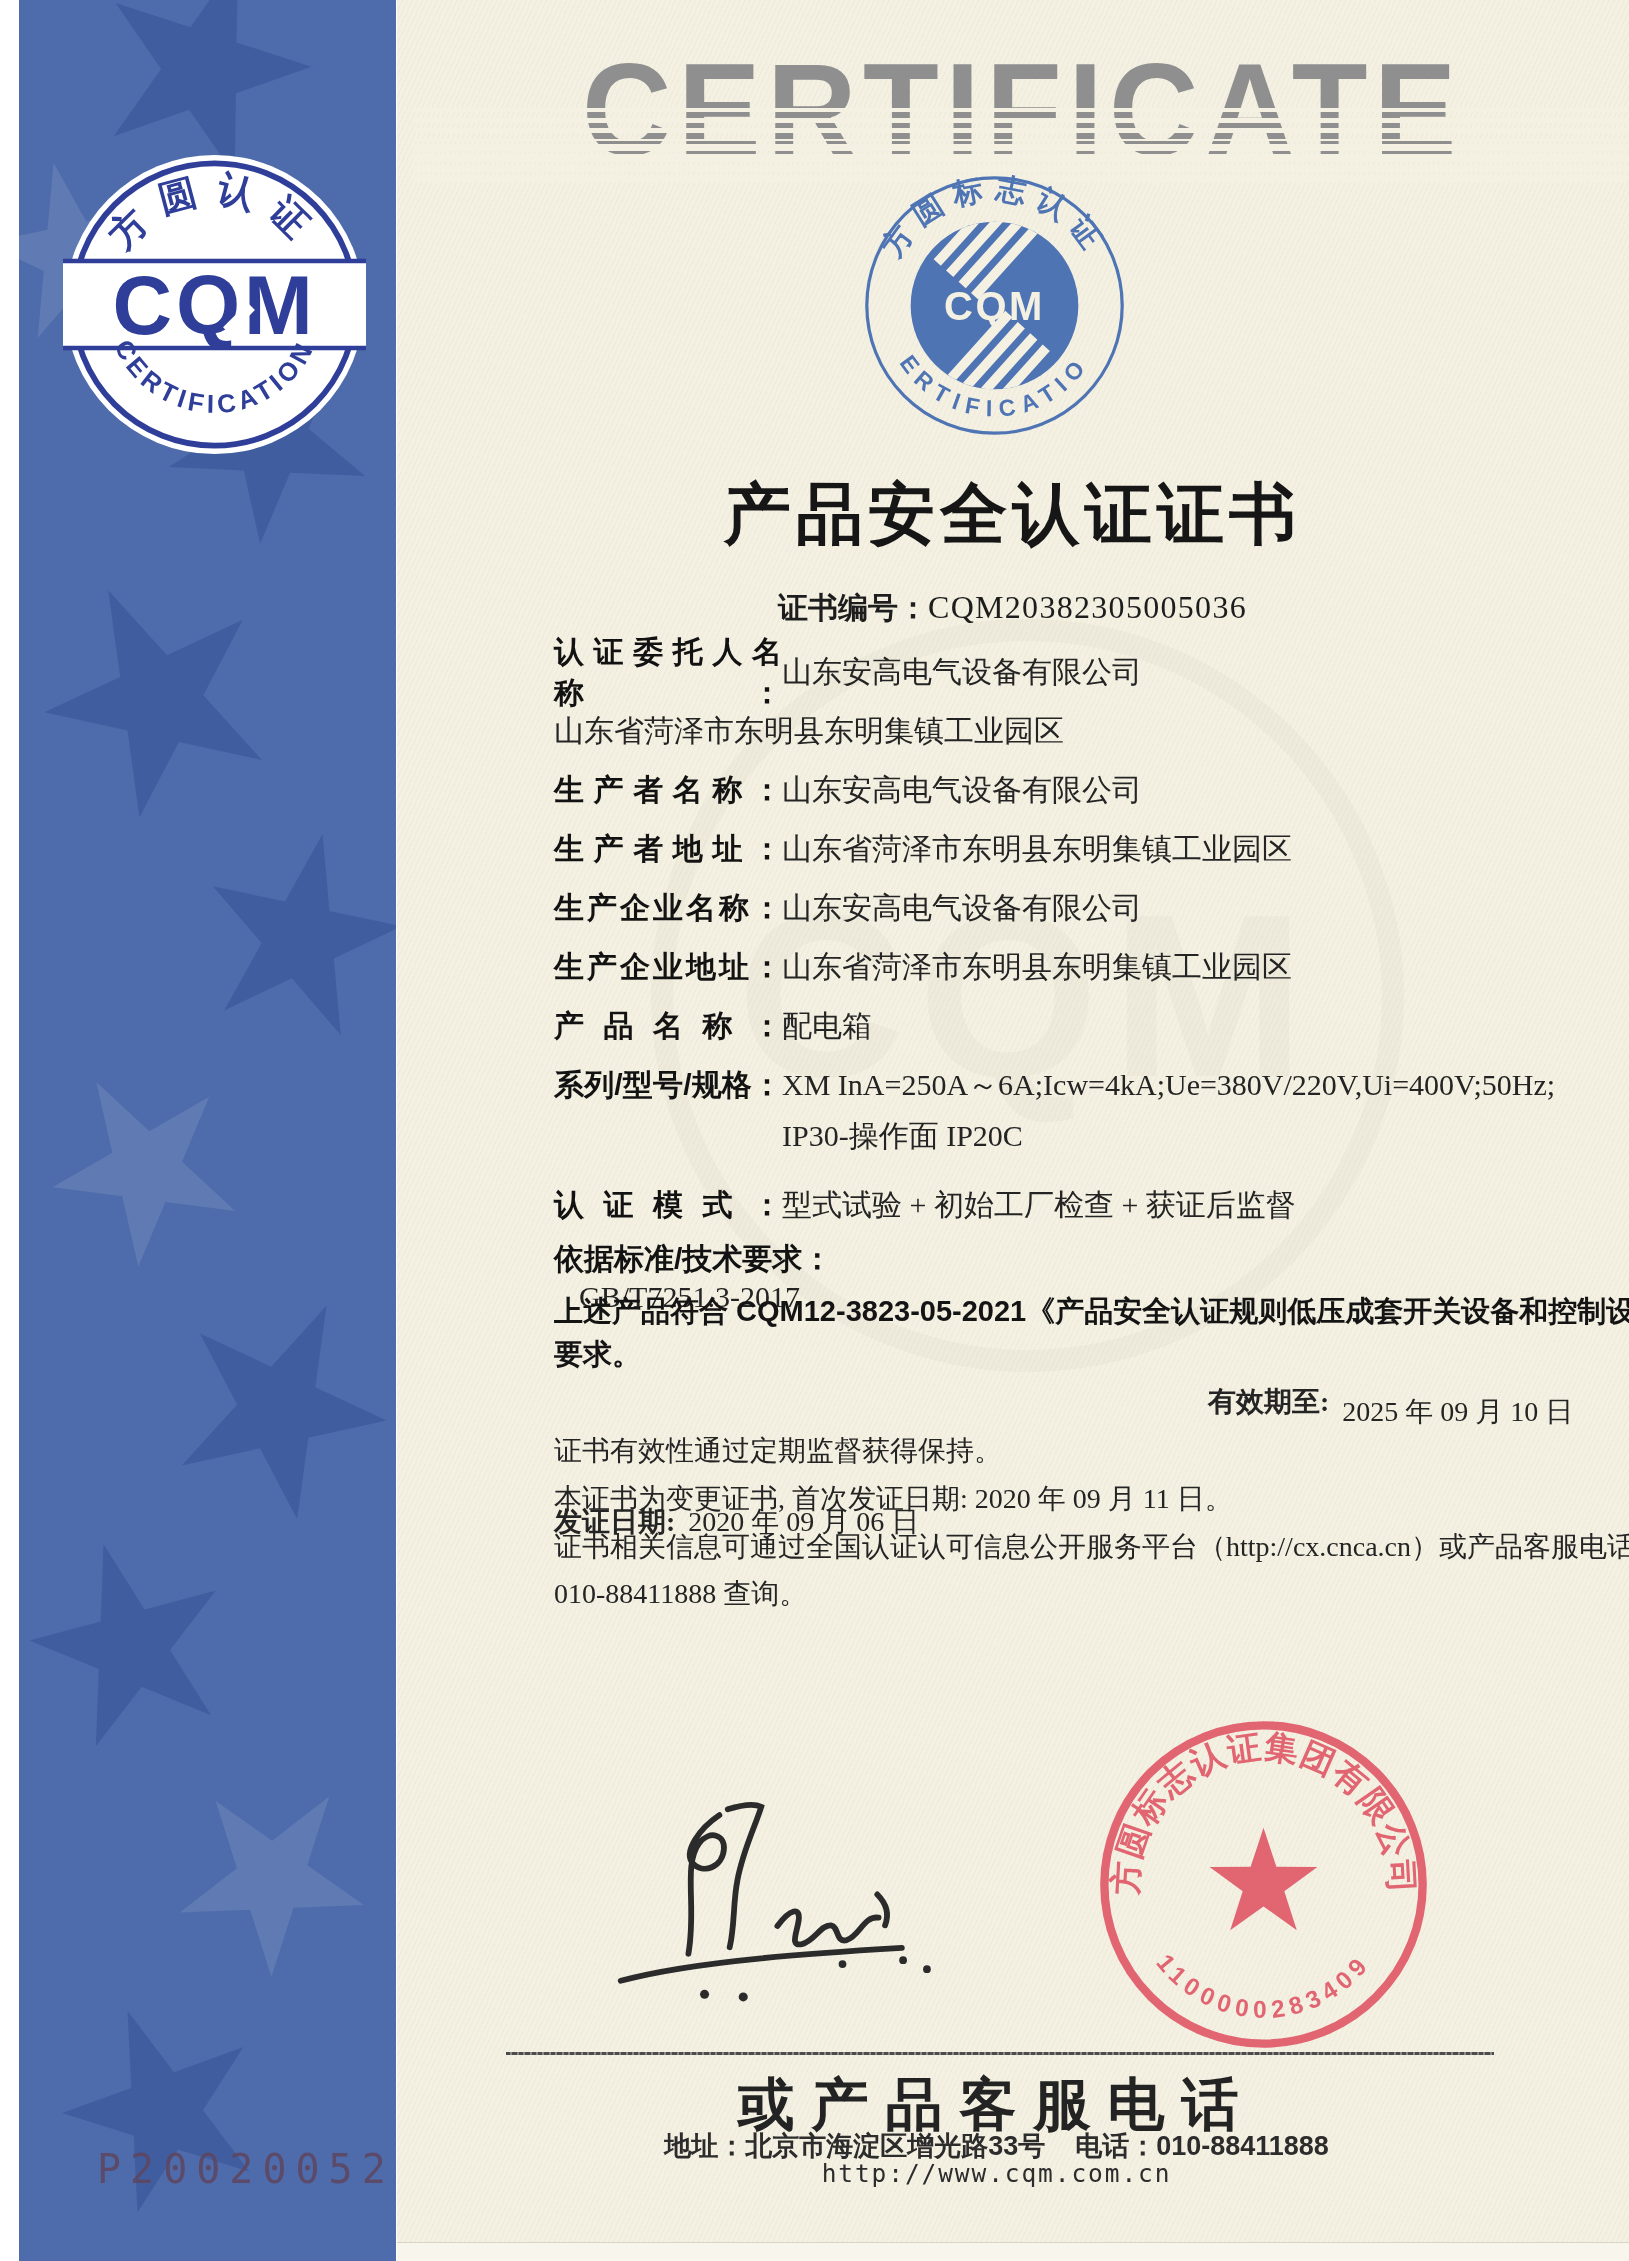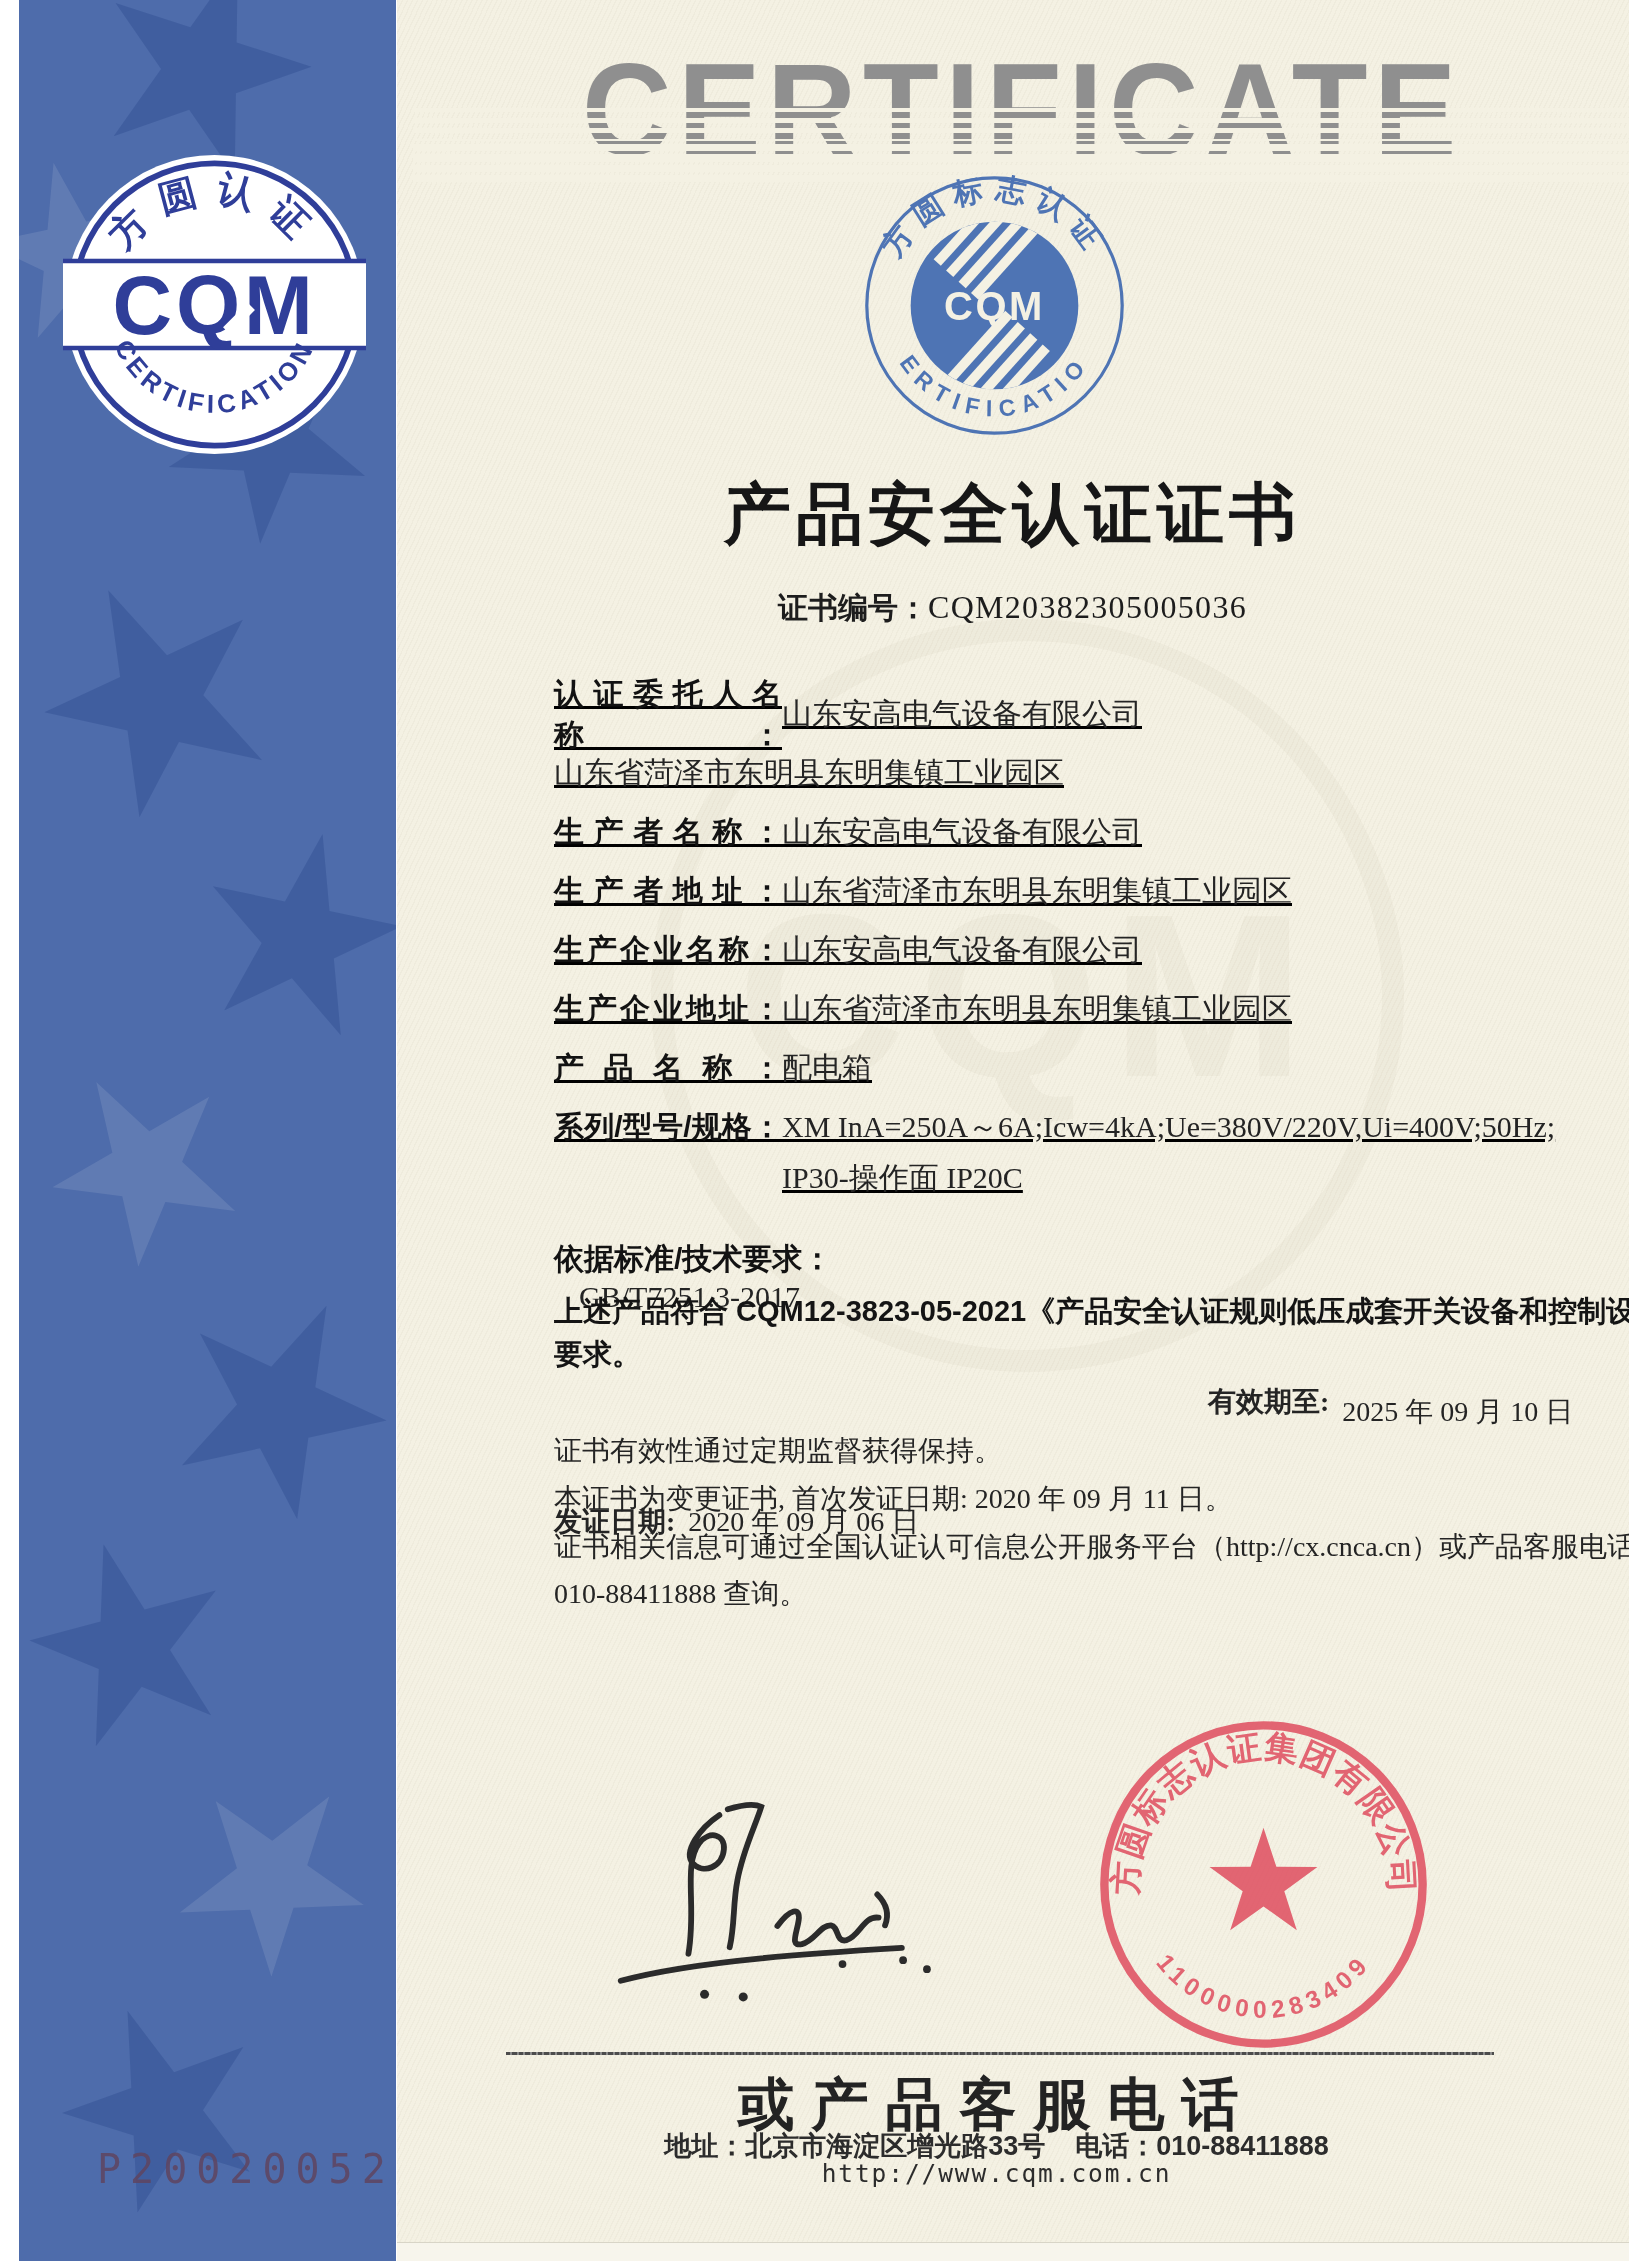--- a/index.html
+++ b/index.html
@@ -31,21 +31,21 @@
   .watermark{position:absolute;left:651px;top:619px;width:709px;height:709px;border-radius:50%;
      border:22px solid rgba(170,160,130,0.07);display:flex;align-items:center;justify-content:center;}
   .watermark span{font-size:232px;font-weight:900;color:rgba(170,160,130,0.07);letter-spacing:13px;}
   
   .title{position:absolute;left:400px;top:469px;width:1225px;text-align:center;
      font-family:"Liberation Serif",serif;font-weight:700;font-size:67px;letter-spacing:5.2px;color:#161616;}
   .certno{position:absolute;left:400px;top:588px;width:1225px;text-align:center;color:#1d1d1d;}
   .certno .lbl{font-weight:700;font-size:30px;}
   .certno .val{font-family:"Liberation Serif",serif;font-size:32px;letter-spacing:1.3px;}
   
-  .rows{position:absolute;left:554px;top:685px;width:1006px;text-decoration:underline;}
+  .rows{position:absolute;left:554px;top:643px;width:1006px;}
   .row{height:59px;display:flex;align-items:center;}
   .row .lbl{display:inline-block;width:228px;min-width:228px;font-weight:700;font-size:30px;color:#121212;
             text-align:justify;text-align-last:justify;}
   .row .val{font-family:"Liberation Serif",serif;font-size:30px;color:#242424;margin-left:0px;white-space:nowrap;}
   .subline{margin-left:228px;height:43px;display:flex;align-items:center;
            font-family:"Liberation Serif",serif;font-size:30px;color:#242424;}
   
   .abs-line{position:absolute;left:554px;white-space:nowrap;display:flex;align-items:center;}
   .lbl-b{display:inline-block;font-weight:700;font-size:30px;color:#121212;text-align:justify;text-align-last:justify;}
   .serif-v{font-family:"Liberation Serif",serif;font-size:30px;color:#242424;}
@@ -178,20 +178,24 @@
         <span class="lbl">产品名称：</span>
         <span class="val">配电箱</span>
       </div>
     <div class="row">
         <span class="lbl">系列/型号/规格：</span>
         <span class="val">XM InA=250A～6A;Icw=4kA;Ue=380V/220V,Ui=400V;50Hz;</span>
       </div>
     <div class="subline">IP30-操作面 IP20C</div>
   </div>
 
+  <div class="abs-line" style="top:1186px;height:39px;">
+    <span class="lbl-b" style="width:228px;min-width:228px;">认证模式：</span>
+    <span class="serif-v">型式试验 + 初始工厂检查 + 获证后监督</span>
+  </div>
   <div class="abs-line" style="top:1239px;height:39px;flex-direction:column;">
     <span class="lbl-b" style="width:245px;min-width:245px;margin-right:26px;">依据标准/技术要求：</span>
     <span class="serif-v">GB/T7251.3-2017</span>
   </div>
   <div class="abs-line bold-line" style="top:1293px;height:37px;">上述产品符合 CQM12-3823-05-2021《产品安全认证规则低压成套开关设备和控制设备》的</div>
   <div class="abs-line bold-line" style="top:1336px;height:37px;">要求。</div>
 
   <div class="abs-line" style="top:1464px;height:36px;margin-top:40px;">
     <span class="note-line" style="font-weight:700;">发证日期:</span>
     <span class="note-line" style="margin-left:13px;">2020 年 09 月 06 日</span>

